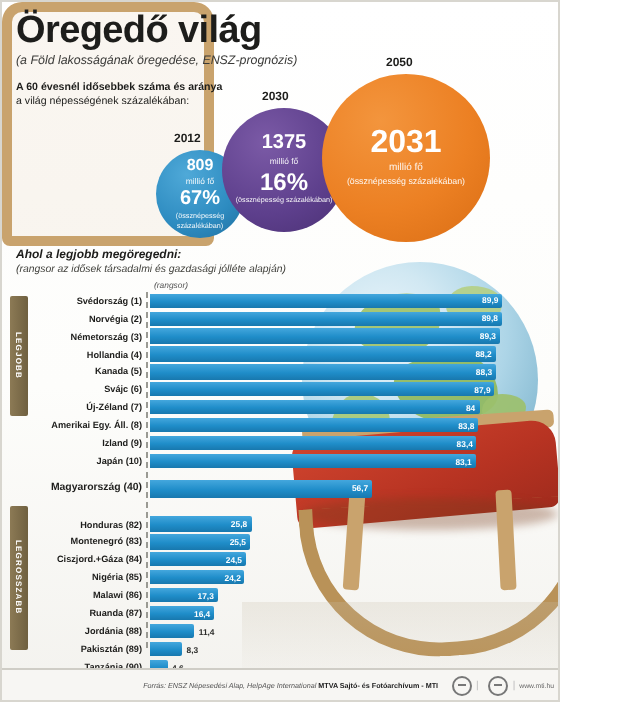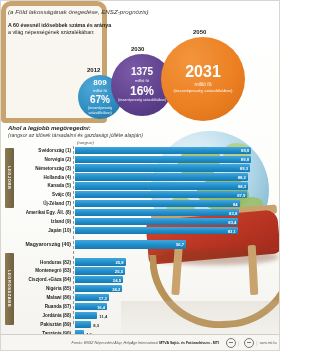--- a/index.html
+++ b/index.html
@@ -134,20 +134,21 @@
     <div class="chair-wood arm"></div>
     <div class="seat-red"></div>
     <div class="seat-shadow"></div>
     <div class="leg leg1"></div>
     <div class="leg leg2"></div>
     <div class="rocker"></div>
     <div class="floor-fade"></div>
   </div>
 
   <div class="header">
+    <div class="title">Öregedő világ</div>
     <div class="subtitle">(a Föld lakosságának öregedése, ENSZ-prognózis)</div>
     <div class="lead">
       <span>A 60 évesnél idősebbek száma és aránya</span><br>
       <span class="thin">a világ népességének százalékában:</span>
     </div>
   </div>
 
   <div class="circles">
     <div class="b-year-out y2012">2012</div>
     <div class="b-year-out y2030">2030</div>

